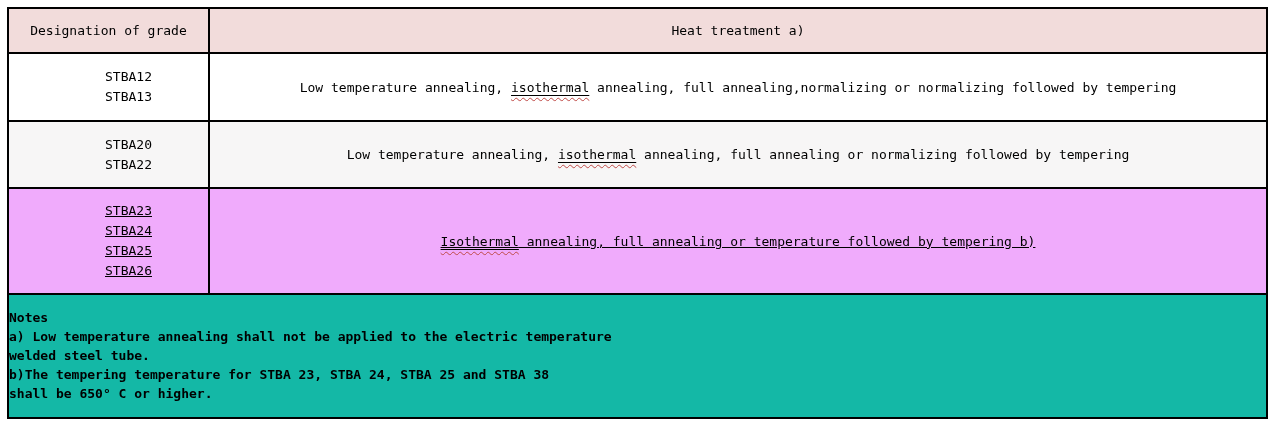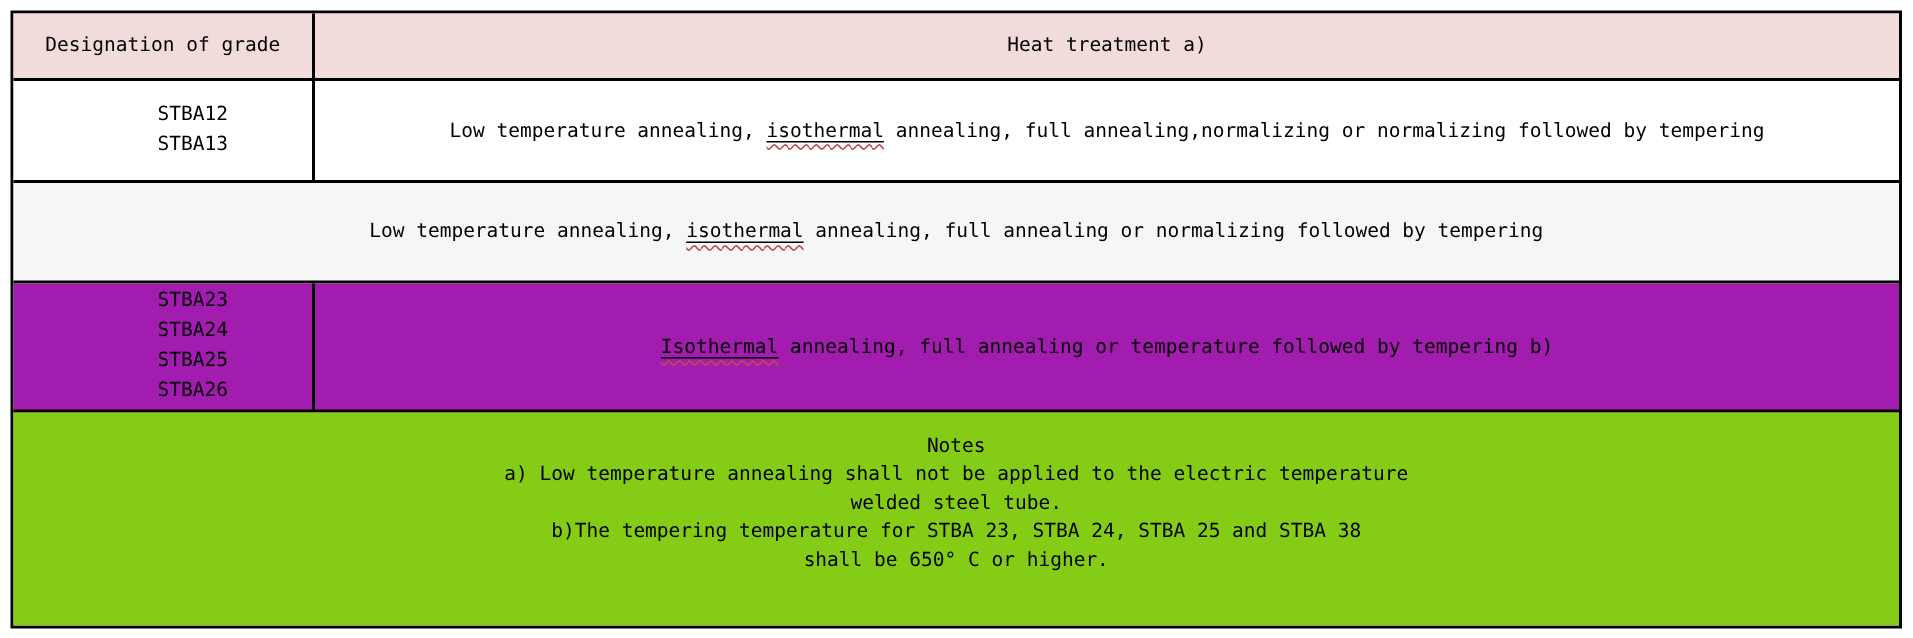--- a/index.html
+++ b/index.html
@@ -34,30 +34,30 @@
     flex-direction: row;
     border-bottom: 2px solid #000000;
     box-sizing: border-box;
   }
   .t-row.header-row {
     height: 45px;
     background: #f2dcdb;
   }
   .t-row.body-row-1 { height: 68px; background: #ffffff; }
   .t-row.body-row-2 { height: 67px; background: #f7f6f6; }
-  .t-row.body-row-3 { height: 86px; background: #a21caf; }
+  .t-row.body-row-3 { height: 106px; background: #f0abfc; text-decoration: underline; }
   .t-row.notes-row {
     flex: 1;
-    background: #84cc16;
+    background: #14b8a6;
     border-bottom: none;
     display: block;
-    text-align: center;
     padding-top: 13px;
     line-height: 19px;
     box-sizing: border-box;
+    font-weight: bold;
   }
   .cell-grade {
     width: 201px;
     border-right: 2px solid #000000;
     box-sizing: border-box;
     display: flex;
     flex-direction: column;
     align-items: center;
     justify-content: center;
     flex-shrink: 0;
@@ -112,20 +112,24 @@
       <div class="cell-grade">
         <div class="grade-line">STBA12</div>
         <div class="grade-line">STBA13</div>
       </div>
       <div class="cell-treatment">
         <span class="treatment-text"><span>Low temperature annealing, </span><span class="u-solid"><span class="u-wavy">isothermal</span></span><span> annealing, full annealing,normalizing or normalizing followed by tempering</span></span>
       </div>
     </div>
 
     <div class="t-row body-row-2">
+      <div class="cell-grade">
+        <div class="grade-line">STBA20</div>
+        <div class="grade-line">STBA22</div>
+      </div>
       <div class="cell-treatment">
         <span class="treatment-text"><span>Low temperature annealing, </span><span class="u-solid"><span class="u-wavy">isothermal</span></span><span> annealing, full annealing or normalizing followed by tempering</span></span>
       </div>
     </div>
 
     <div class="t-row body-row-3">
       <div class="cell-grade">
         <div class="grade-line">STBA23</div>
         <div class="grade-line">STBA24</div>
         <div class="grade-line">STBA25</div>

